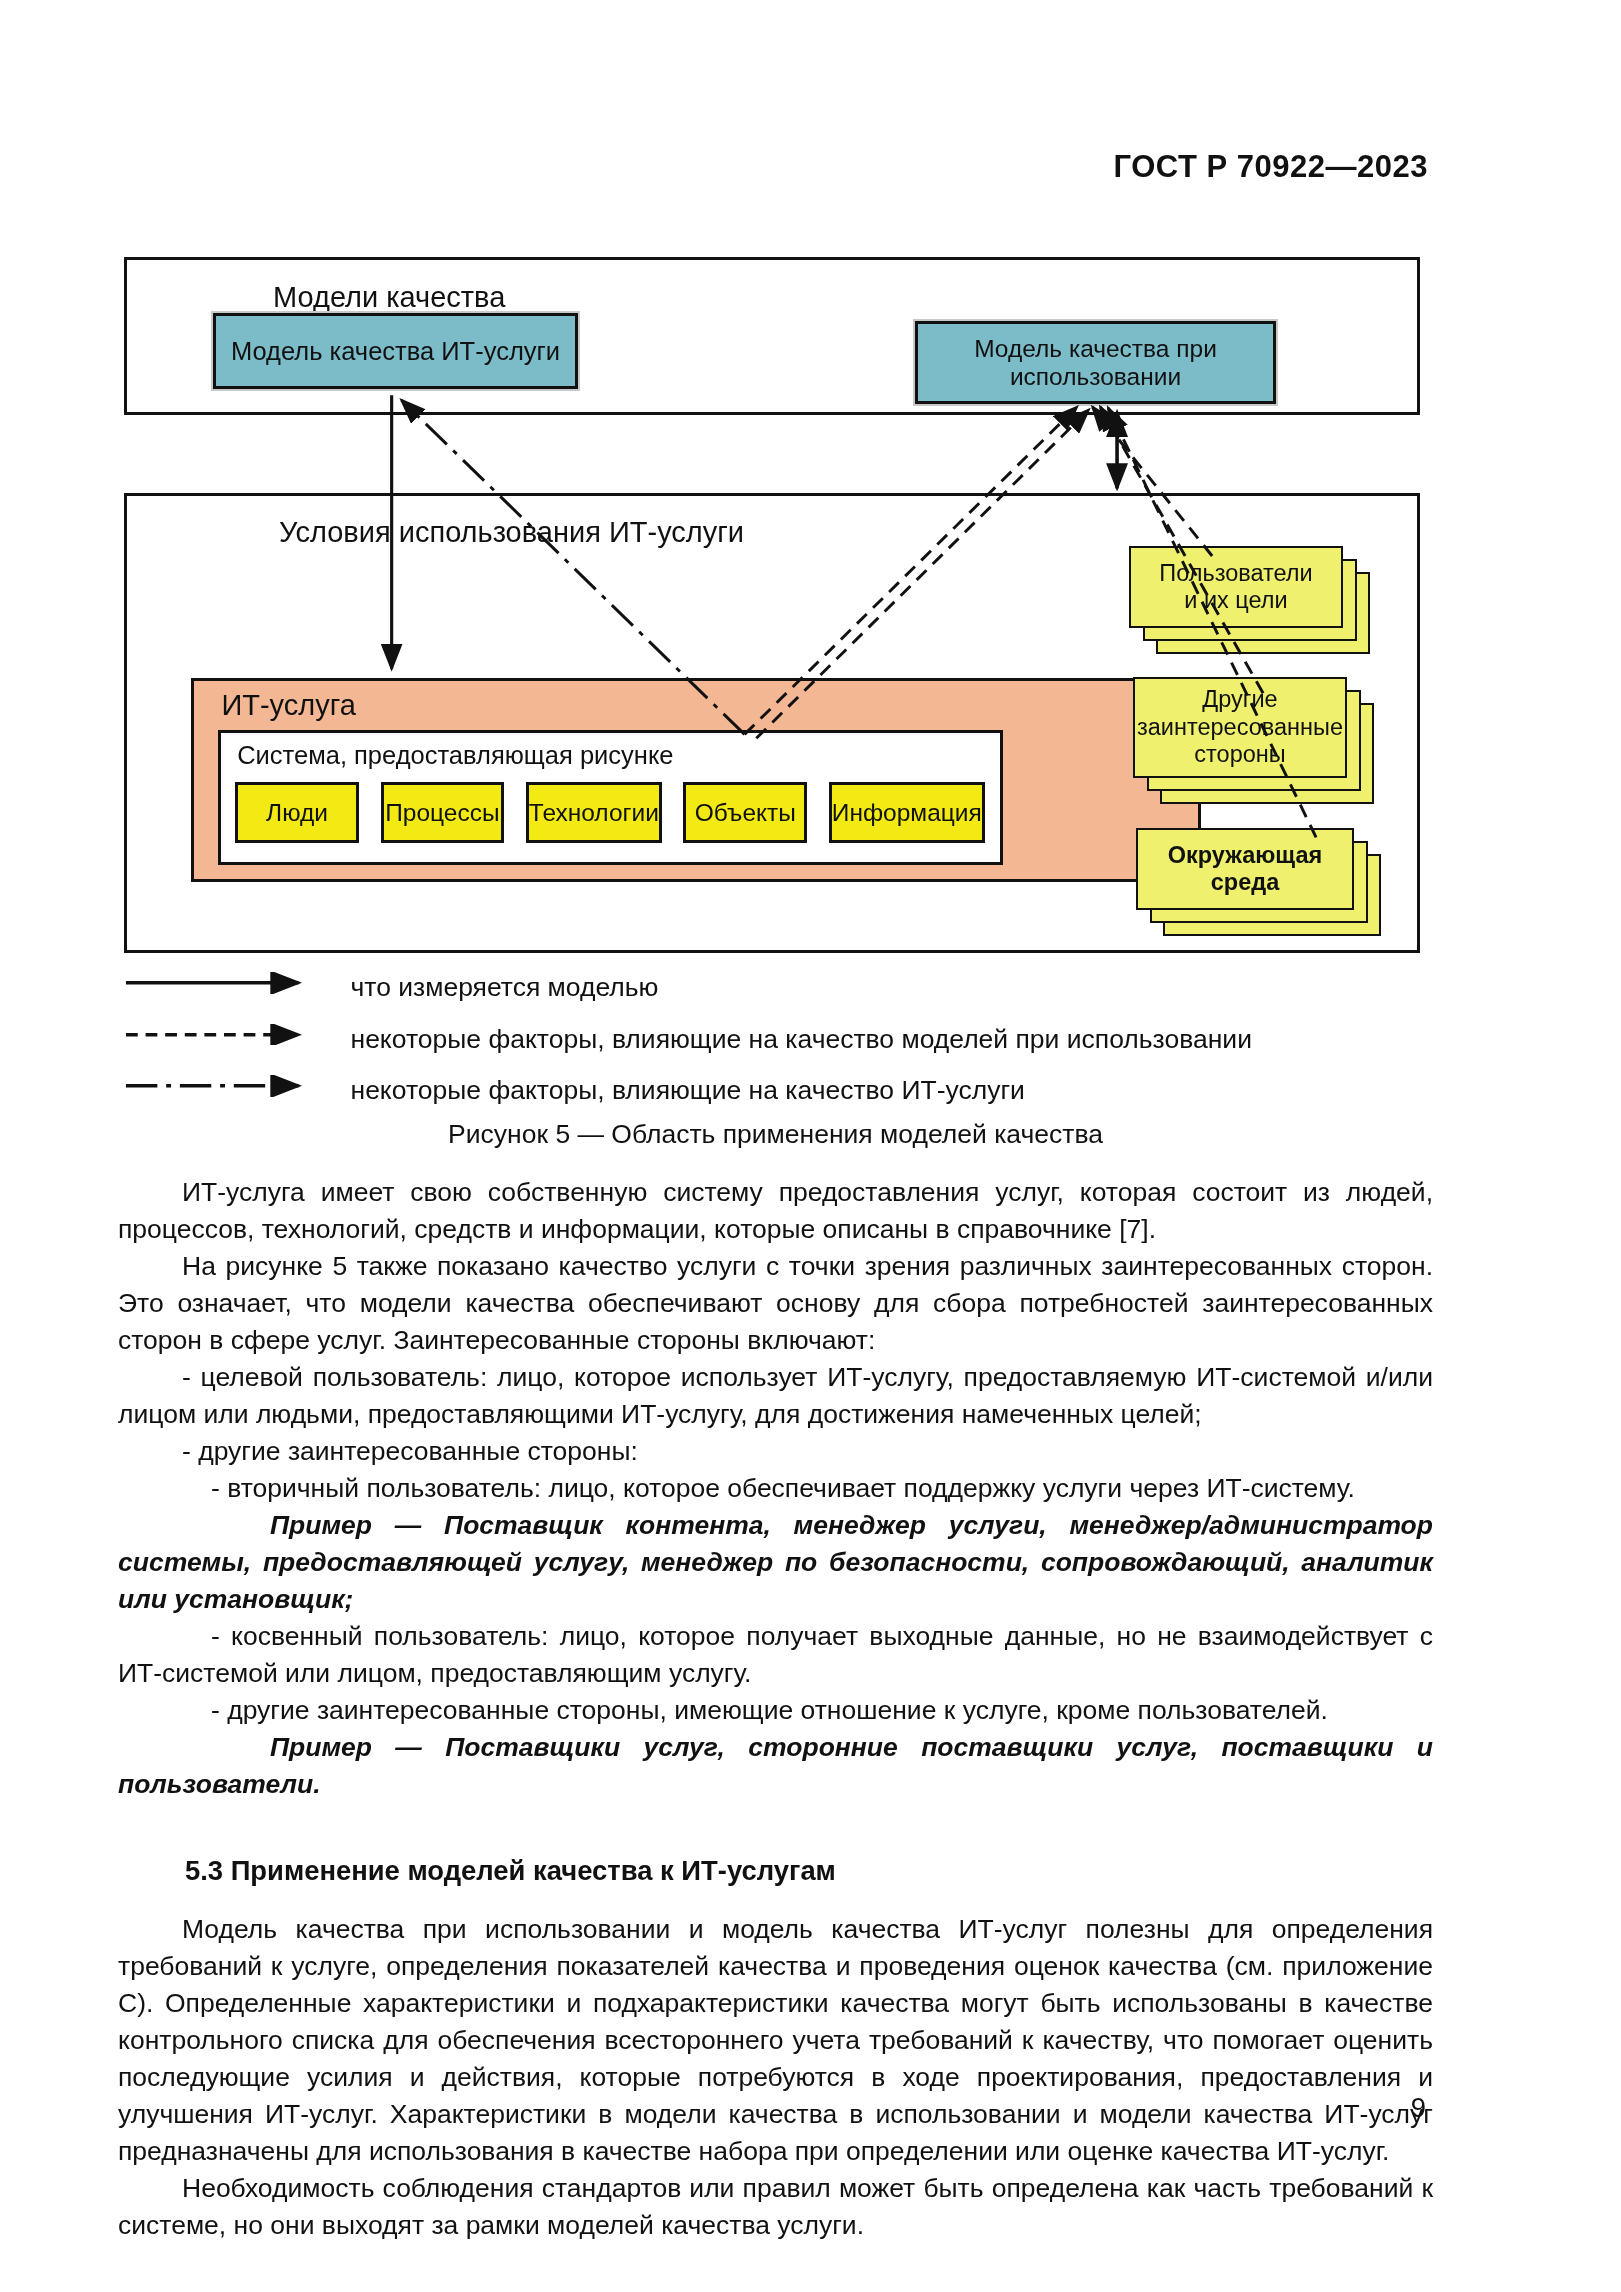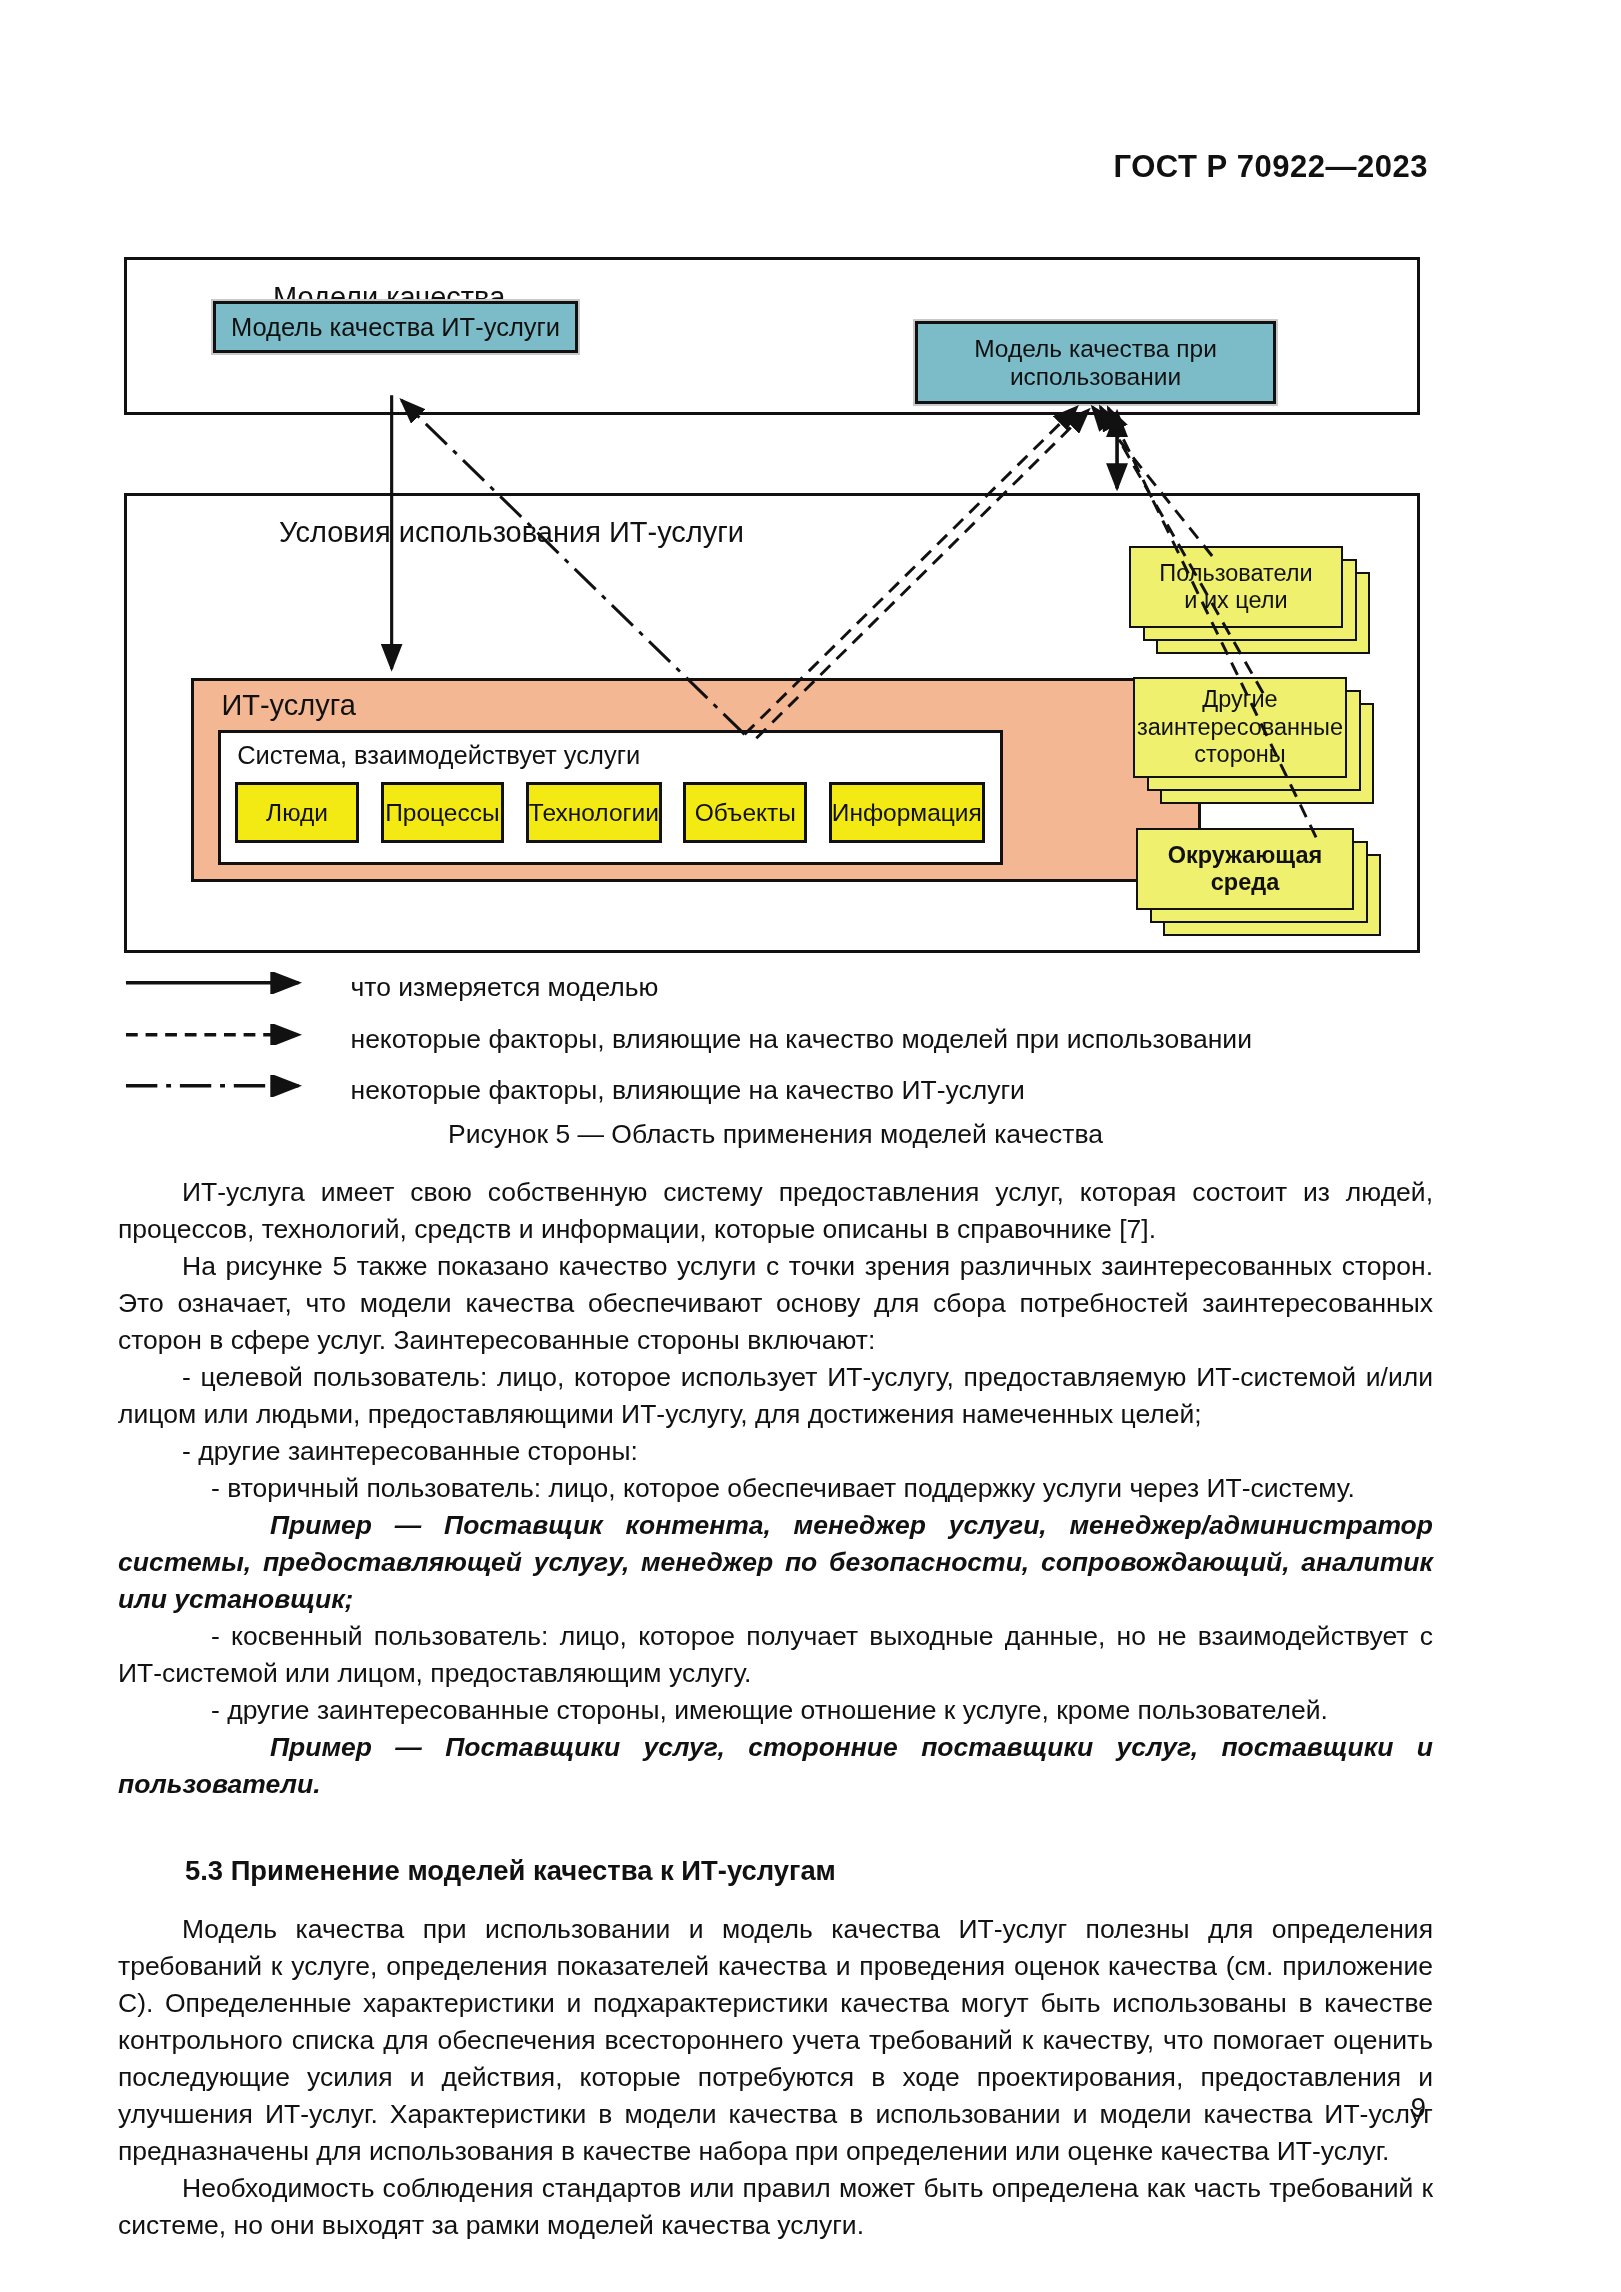--- a/index.html
+++ b/index.html
@@ -15,21 +15,21 @@
   .box1{left:0; top:0; width:1296px; height:158px;}
   .box2{left:0; top:236px; width:1296px; height:460px;}
   .dlabel{position:absolute; font-size:29px; color:#111; white-space:nowrap; z-index:2;}
   .models-title{left:149px; top:23.5px;}
   .conditions-title{left:155px; top:259px;}
   .blue-box{
     position:absolute; border:3.9px solid #111; box-sizing:border-box;
     background:var(--teal,#7bbcc8); display:flex; align-items:center; justify-content:center;
     text-align:center; z-index:2; box-shadow:0 0 0 2px #c9c9c9;
   }
-  .blueA{left:89px; top:44px; width:365px; height:52px; font-size:25.5px;}
+  .blueA{left:89px; top:56px; width:365px; height:76px; font-size:25.5px;}
   .blueB{left:791px; top:64px; width:361px; height:83px; font-size:24.5px;}
   .salmon-box{
     position:absolute; left:67px; top:421px; width:1010px; height:204px;
     border:3.9px solid #111; box-sizing:border-box; background:var(--salmon,#f3b793); z-index:1;
   }
   .it-service-title{position:absolute; left:27.4px; top:7.8px; font-size:29px;}
   .system-box{
     position:absolute; left:23.5px; top:49px; width:785px; height:135px;
     border:3.9px solid #111; box-sizing:border-box; background:#fff;
   }
@@ -85,21 +85,21 @@
 
     <div class="dlabel models-title">Модели качества</div>
     <div class="blue-box blueA">Модель качества ИТ-услуги</div>
     <div class="blue-box blueB">Модель качества при использовании</div>
 
     <div class="dlabel conditions-title">Условия использования ИТ-услуги</div>
 
     <div class="salmon-box">
       <div class="it-service-title">ИТ-услуга</div>
       <div class="system-box">
-        <div class="system-title">Система, взаимодействует услуги</div>
+        <div class="system-title">Система, предоставляющая рисунке</div>
         <div class="comp-row">
           <div class="comp">Люди</div>
           <div class="comp">Процессы</div>
           <div class="comp">Технологии</div>
           <div class="comp">Объекты</div>
           <div class="comp">Информация</div>
         </div>
       </div>
     </div>
 

